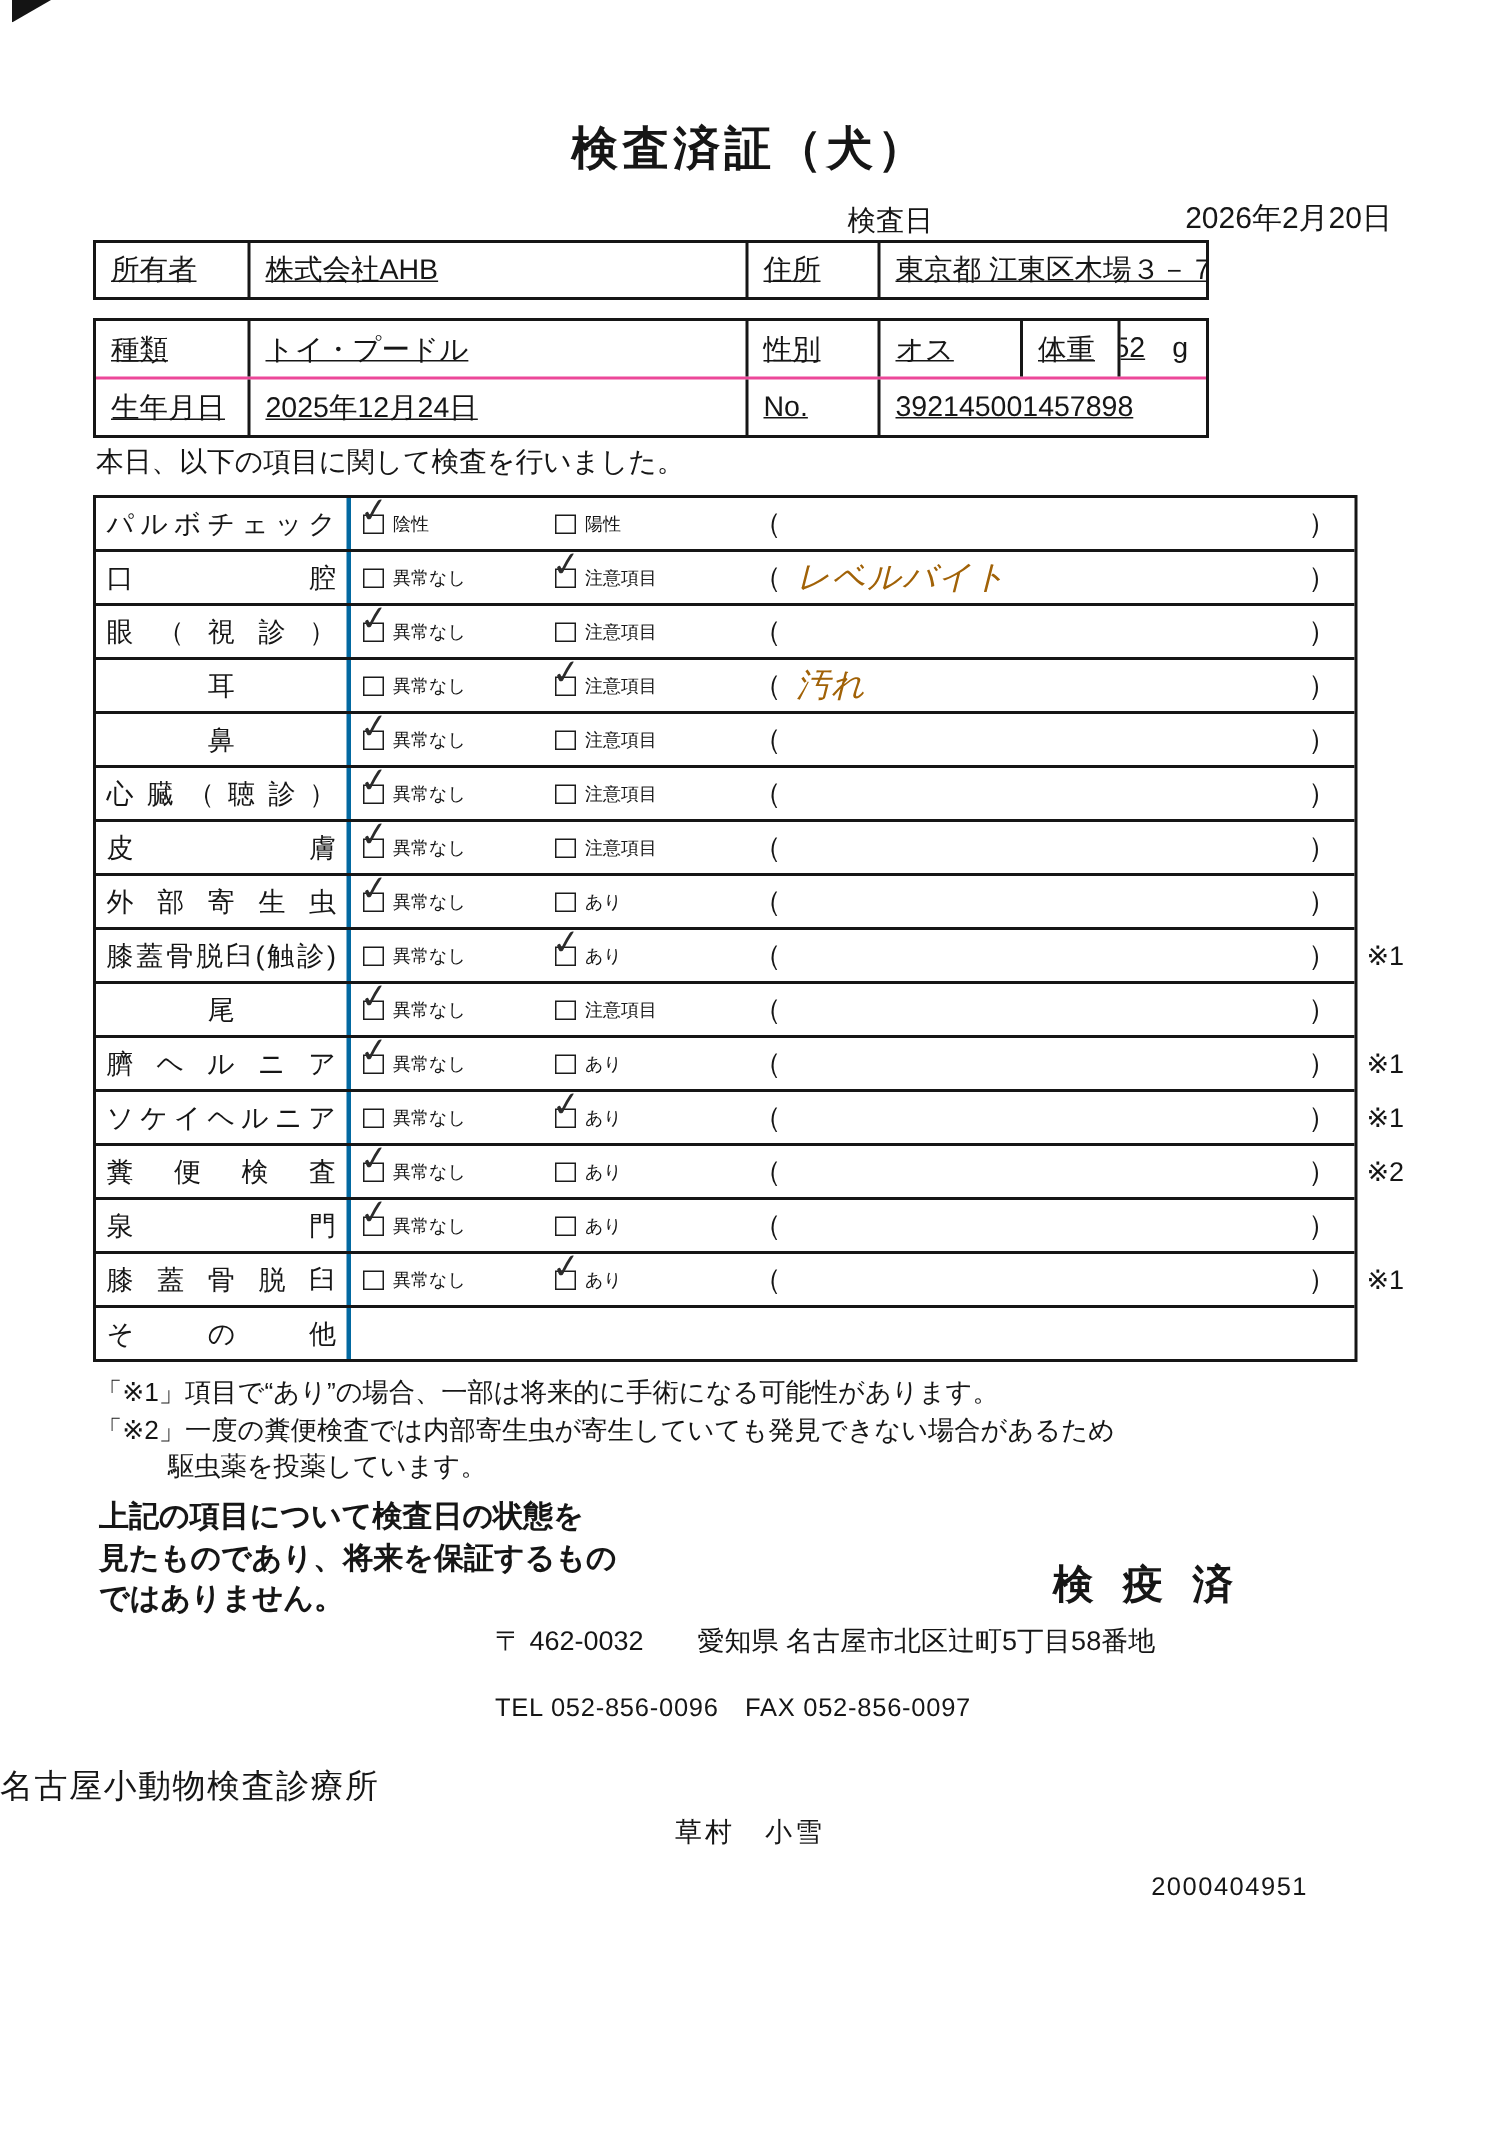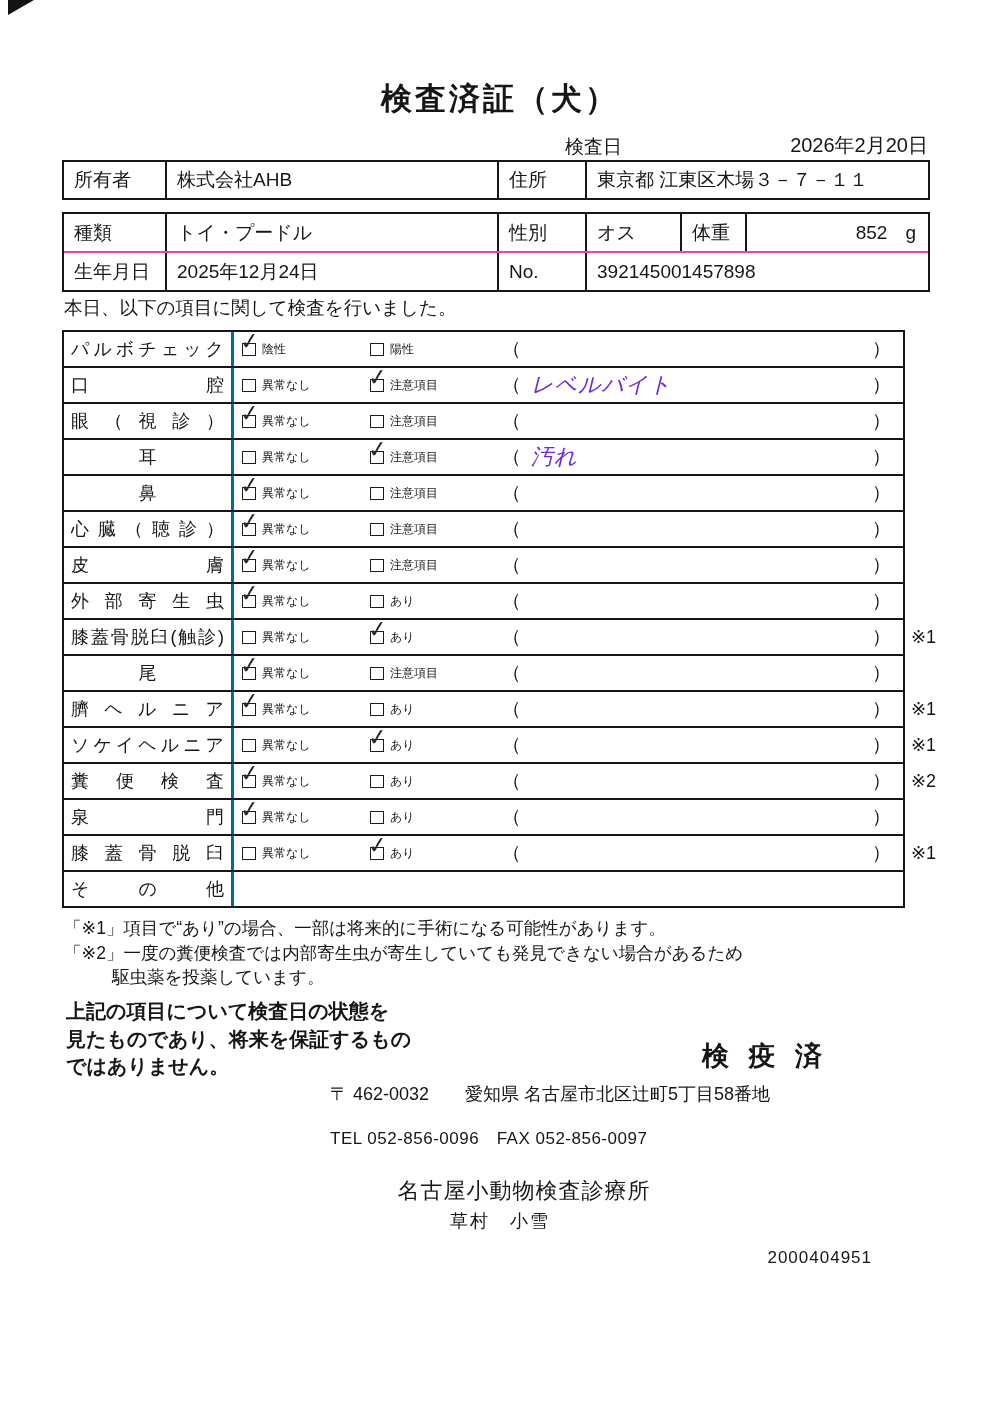--- a/index.html
+++ b/index.html
@@ -10,21 +10,21 @@
   .artifact { position:absolute; top:0; left:8px; width:26px; height:15px; background:#141414;
     clip-path:polygon(0 0,100% 0,0 100%); }
 
   .title { position:absolute; top:78px; left:0; right:0; margin:0; text-align:center;
     font-size:31px; font-weight:600; letter-spacing:3px; }
 
   .date-label { position:absolute; top:134px; left:565px; font-size:19px; }
   .date-value { position:absolute; top:132px; right:72px; font-size:20px; }
 
   
-  .tbl { position:absolute; left:62px; width:868px; border:2px solid #161616; box-sizing:border-box; }
+  .tbl { position:absolute; left:62px; width:744px; border:2px solid #161616; box-sizing:border-box;text-decoration:underline; }
   .tblA { top:160px; height:40px; display:flex; }
   .tblB { top:212px; }
   .trow { display:flex; height:37px; }
   .trow.first { border-bottom:2px solid #ec4899; }
   .cell { display:flex; align-items:center; box-sizing:border-box; padding:0 10px;
     font-size:19px; border-right:2px solid #161616; white-space:nowrap; overflow:hidden; }
   .cell.lastc { border-right:none; }
   .w-label { width:103px; }
   .w-value { width:332px; }
   .w-slabel { width:88px; }
@@ -47,31 +47,31 @@
   .opt1 { width:128px; margin-left:8px; }
   .opt2 { width:132px; }
   .opt-label { font-size:12px; white-space:nowrap; }
   .checkbox { position:relative; width:14px; height:13px; border:1.5px solid #1c1c1c; box-sizing:border-box; flex:none; background:#fff; }
   .checkbox[data-checked="true"]::after {
     content:"✓"; position:absolute; left:-3px; top:-14px; font-size:23px; line-height:1;
     color:#2b2b2b; font-family:"DejaVu Sans",sans-serif; transform:rotate(-6deg);
   }
   .note-area { flex:1; align-self:stretch; display:flex; align-items:center; padding-right:12px; }
   .paren { font-size:19px; flex:none; }
-  .note-text { flex:1; padding-left:10px; font-size:22px; font-style:italic; letter-spacing:1px; color:#6d28d9; white-space:nowrap; overflow:hidden; }
+  .note-text { flex:1; padding-left:10px; font-size:22px; font-style:italic; letter-spacing:1px; color:#a16207; white-space:nowrap; overflow:hidden; }
   .row-mark { position:absolute; left:100%; margin-left:8px; font-size:18px; white-space:nowrap; }
 
   
   .notes { position:absolute; top:916px; left:64px; font-size:17.5px; line-height:24.5px; }
   .note-indent { padding-left:48px; }
   .disclaimer { position:absolute; top:998px; left:66px; font-size:20px; font-weight:700; line-height:27.5px; }
   .stamp { position:absolute; top:1038px; left:702px; font-size:27px; font-weight:700; letter-spacing:6px; white-space:pre; }
   .addr { position:absolute; top:1082px; left:330px; font-size:18px; white-space:pre; }
   .tel { position:absolute; top:1127px; left:330px; font-size:17px; letter-spacing:0.5px; white-space:pre; }
-  .clinic { position:absolute; top:1176px; left:0; right:0; text-align:center; font-size:22px; letter-spacing:1px;margin-left:48px; }
+  .clinic { position:absolute; top:1176px; left:0; right:0; font-size:22px; letter-spacing:1px; }
   .inspector { position:absolute; top:1209px; left:0; right:0; text-align:center; font-size:18px; letter-spacing:2px; white-space:pre; }
   .serial { position:absolute; top:1248px; right:128px; font-size:17px; letter-spacing:1px; }
 </style>
 </head>
 <body>
 
 <div class="page">
   <div class="artifact"></div>
 
   <h1 class="title">検査済証（犬）</h1>

